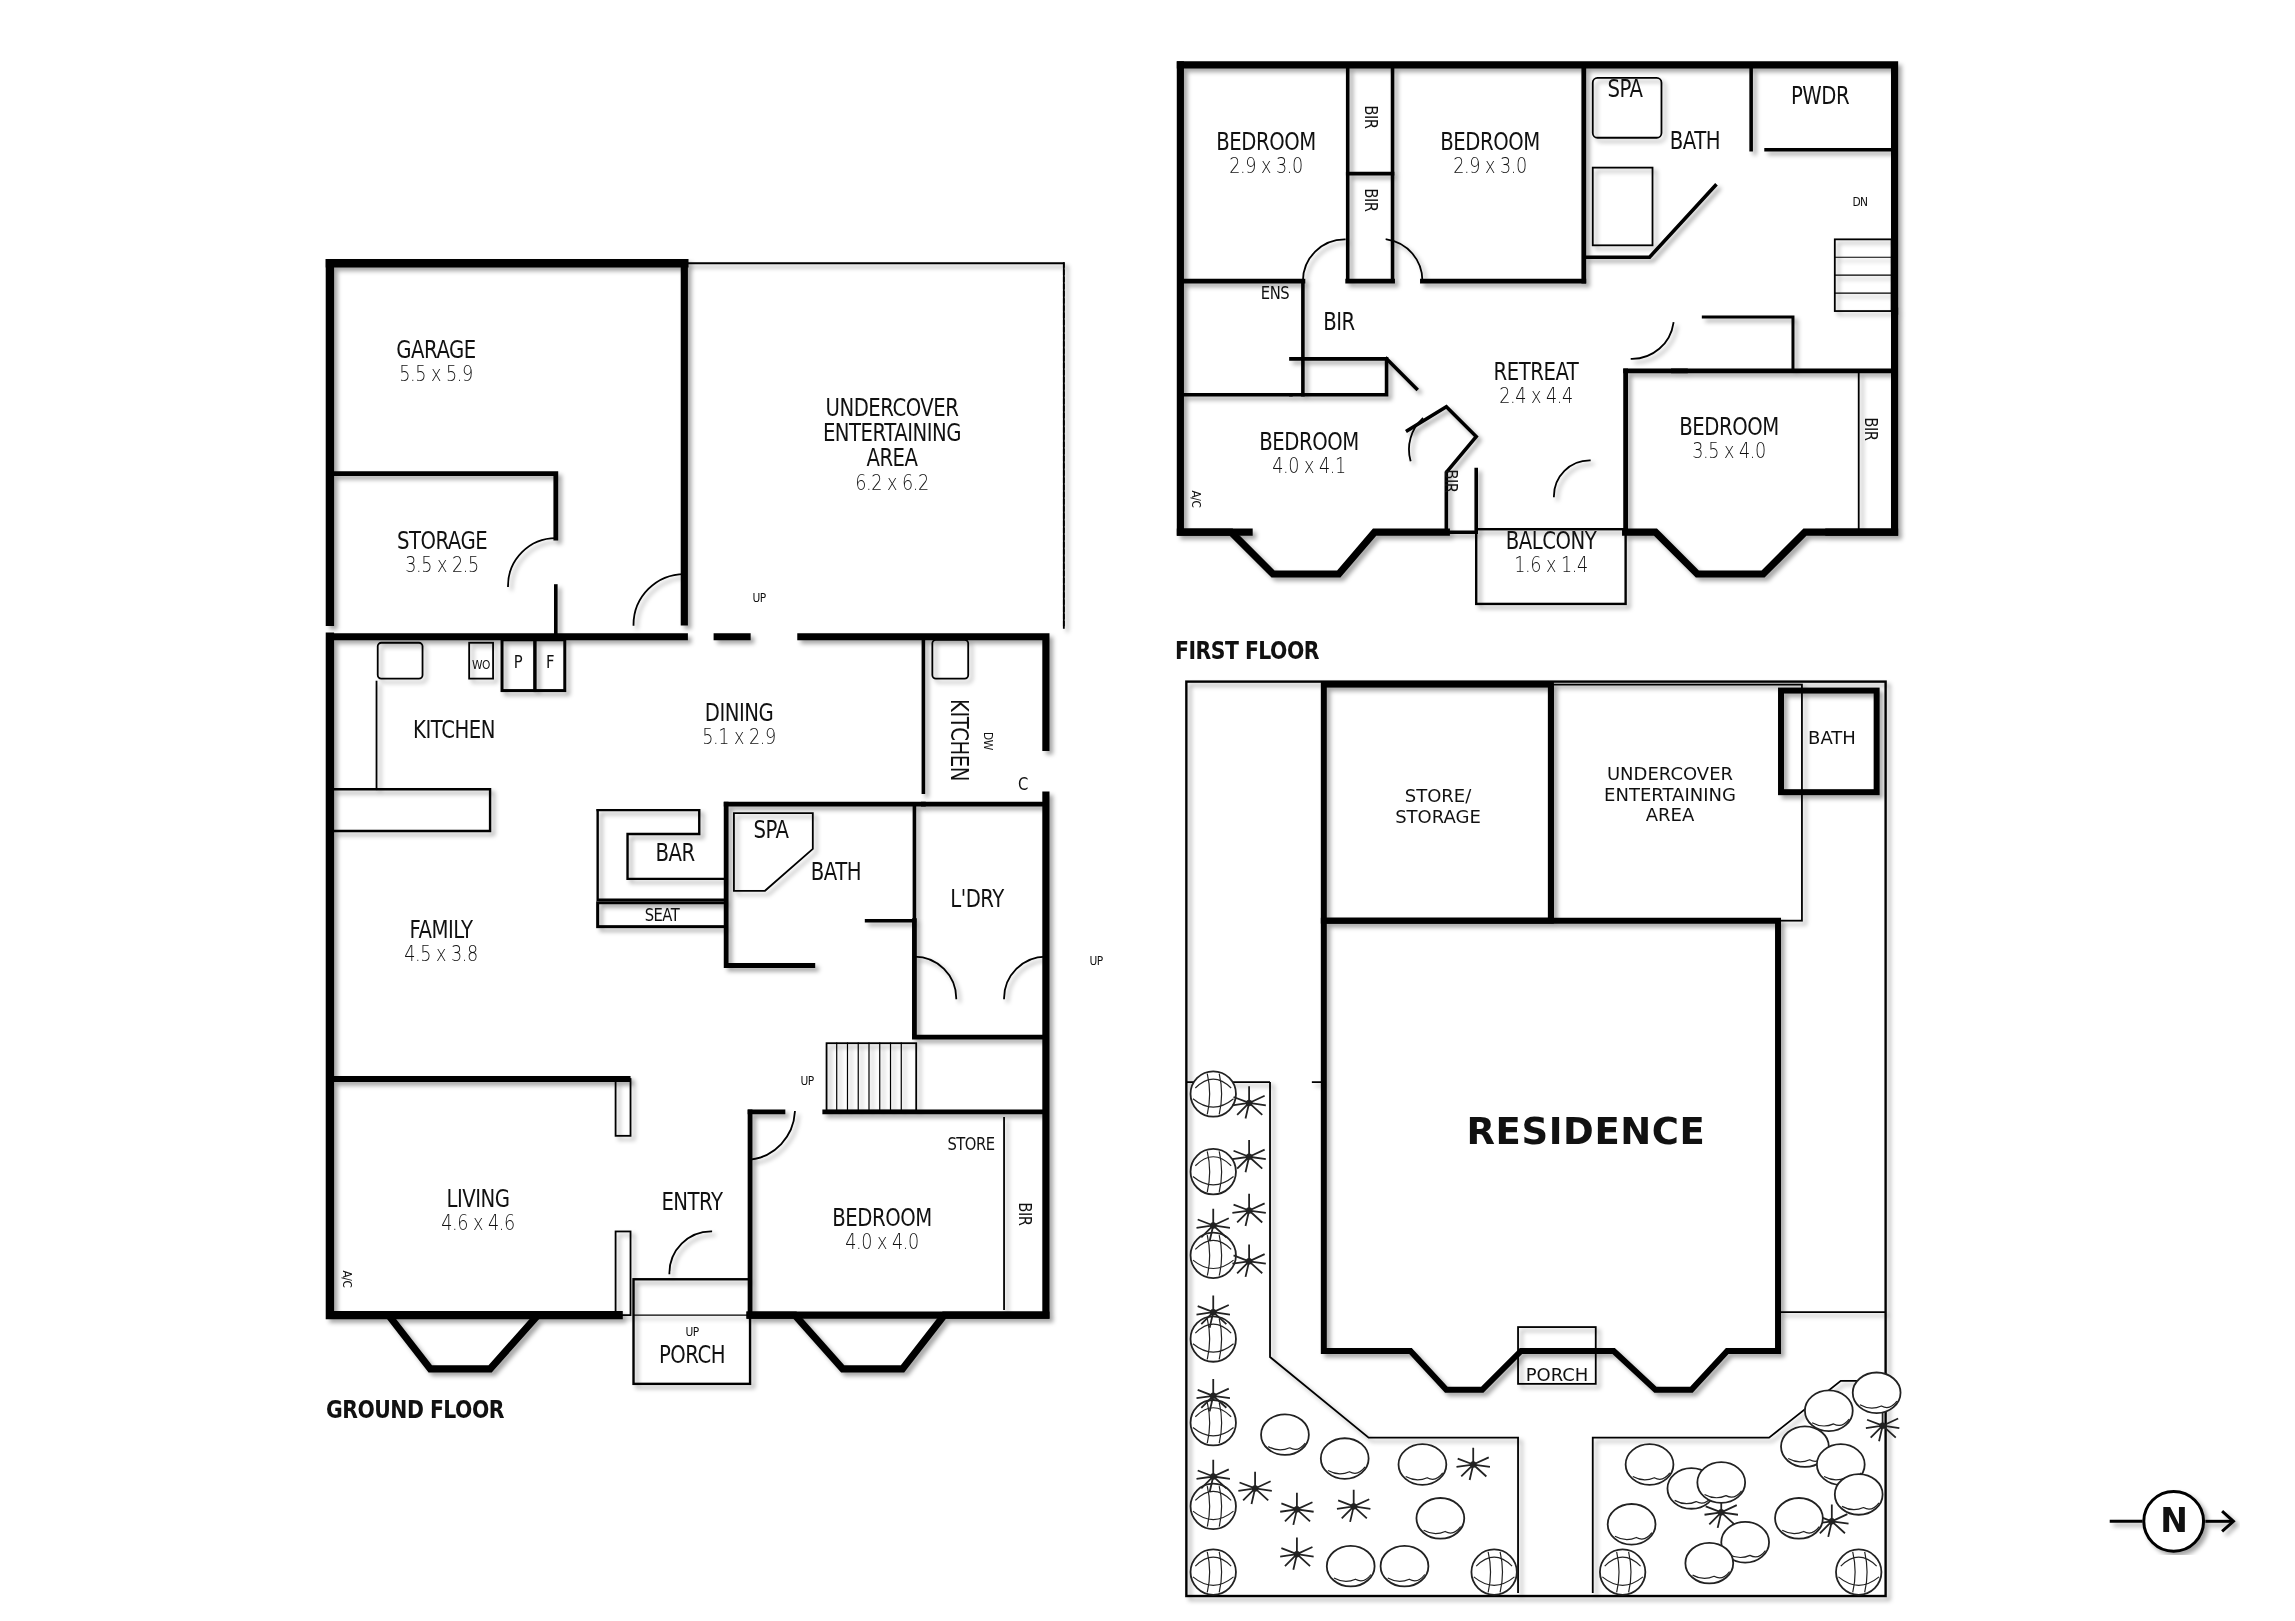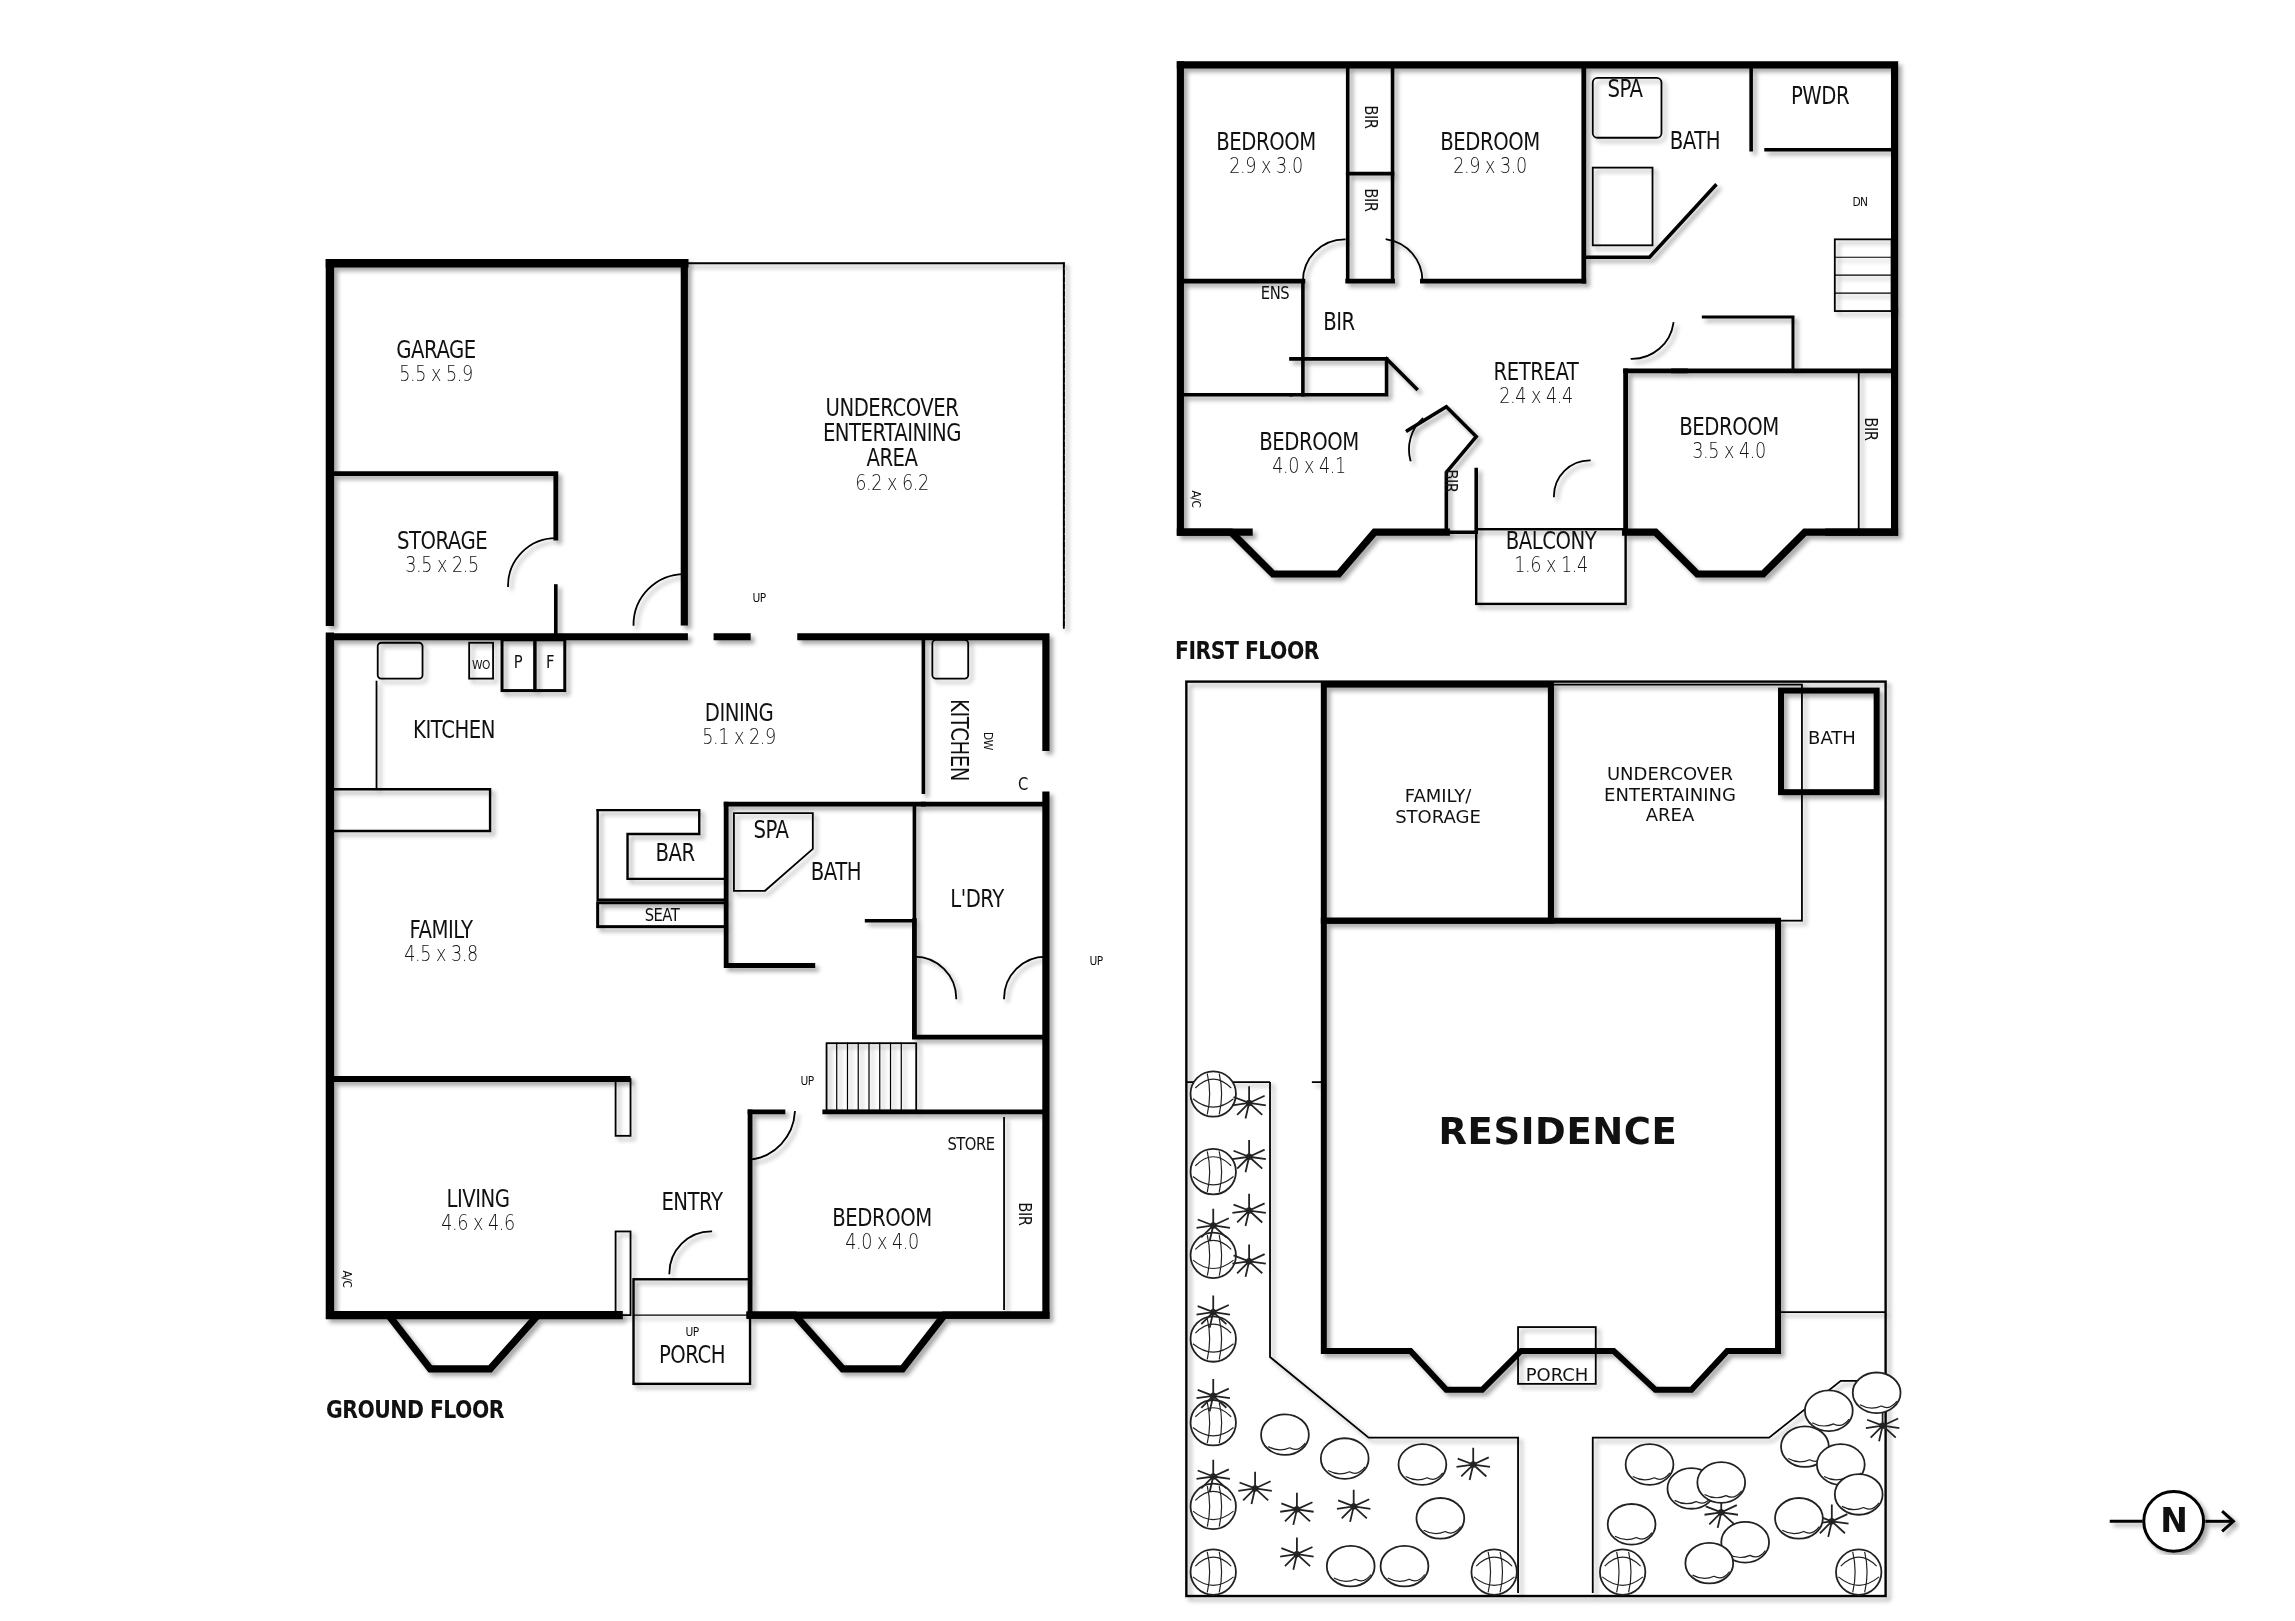--- a/index.html
+++ b/index.html
@@ -6,21 +6,21 @@
   body{width:2295px;height:1622px;position:relative;overflow:hidden;font-family:"Liberation Sans","DejaVu Sans",sans-serif;color:#111;}
   svg{position:absolute;left:0;top:0;}
   .lbl{position:absolute;transform:translate(-50%,-50%);text-align:center;white-space:nowrap;line-height:1.05;color:#111;}
   .room-name{font-family:"DejaVu Sans","Liberation Sans",sans-serif;font-size:24px;letter-spacing:-0.6px;transform:scaleX(0.82);display:block;}
   .room-dim{font-family:"DejaVu Sans","Liberation Sans",sans-serif;font-size:21.5px;font-weight:300;letter-spacing:-0.6px;transform:scaleX(0.82);display:block;}
   .small{font-size:18px;}
   .tiny{font-size:13px;}
   .vert{transform:translate(-50%,-50%) rotate(90deg);}
   .floor-title{position:absolute;font-family:"DejaVu Sans","Liberation Sans",sans-serif;font-weight:bold;font-size:24px;letter-spacing:-0.6px;transform-origin:left center;transform:scaleX(0.85);}
   .site-lbl{font-family:"DejaVu Sans","Liberation Sans",sans-serif;font-size:18px;line-height:1.15;}
-  .residence{font-family:"DejaVu Sans","Liberation Sans",sans-serif;font-weight:bold;font-size:37px;letter-spacing:0.6px;}
+  .residence{font-family:"DejaVu Sans","Liberation Sans",sans-serif;font-weight:bold;font-size:37px;letter-spacing:0.6px;margin-left:28px;}
 </style>
 </head>
 <body>
 
 <svg width="2295" height="1622" viewBox="0 0 3840 2713" xmlns="http://www.w3.org/2000/svg">
   <defs>
     <filter id="sh" x="-5%" y="-5%" width="110%" height="110%">
       <feDropShadow dx="6" dy="6" stdDeviation="4" flood-color="#000" flood-opacity="0.35"></feDropShadow>
     </filter>
     <g id="shrub">
@@ -379,21 +379,21 @@
     </div>
   <div class="lbl" style="left:1860px;top:202px">
       <span class="room-name tiny">DN</span>
     </div>
 
   <div class="floor-title" style="left:1175px;top:637px">FIRST FLOOR</div>
 </div>
 
 <div>
   <div class="lbl site-lbl" style="left:1438px;top:807px">
-    <div>FAMILY/</div>
+    <div>STORE/</div>
     <div>STORAGE</div>
   </div>
   <div class="lbl site-lbl" style="left:1670px;top:795px">
     <div>UNDERCOVER</div>
     <div>ENTERTAINING</div>
     <div>AREA</div>
   </div>
   <div class="lbl site-lbl" style="left:1832px;top:738px">
     <div>BATH</div>
   </div>

